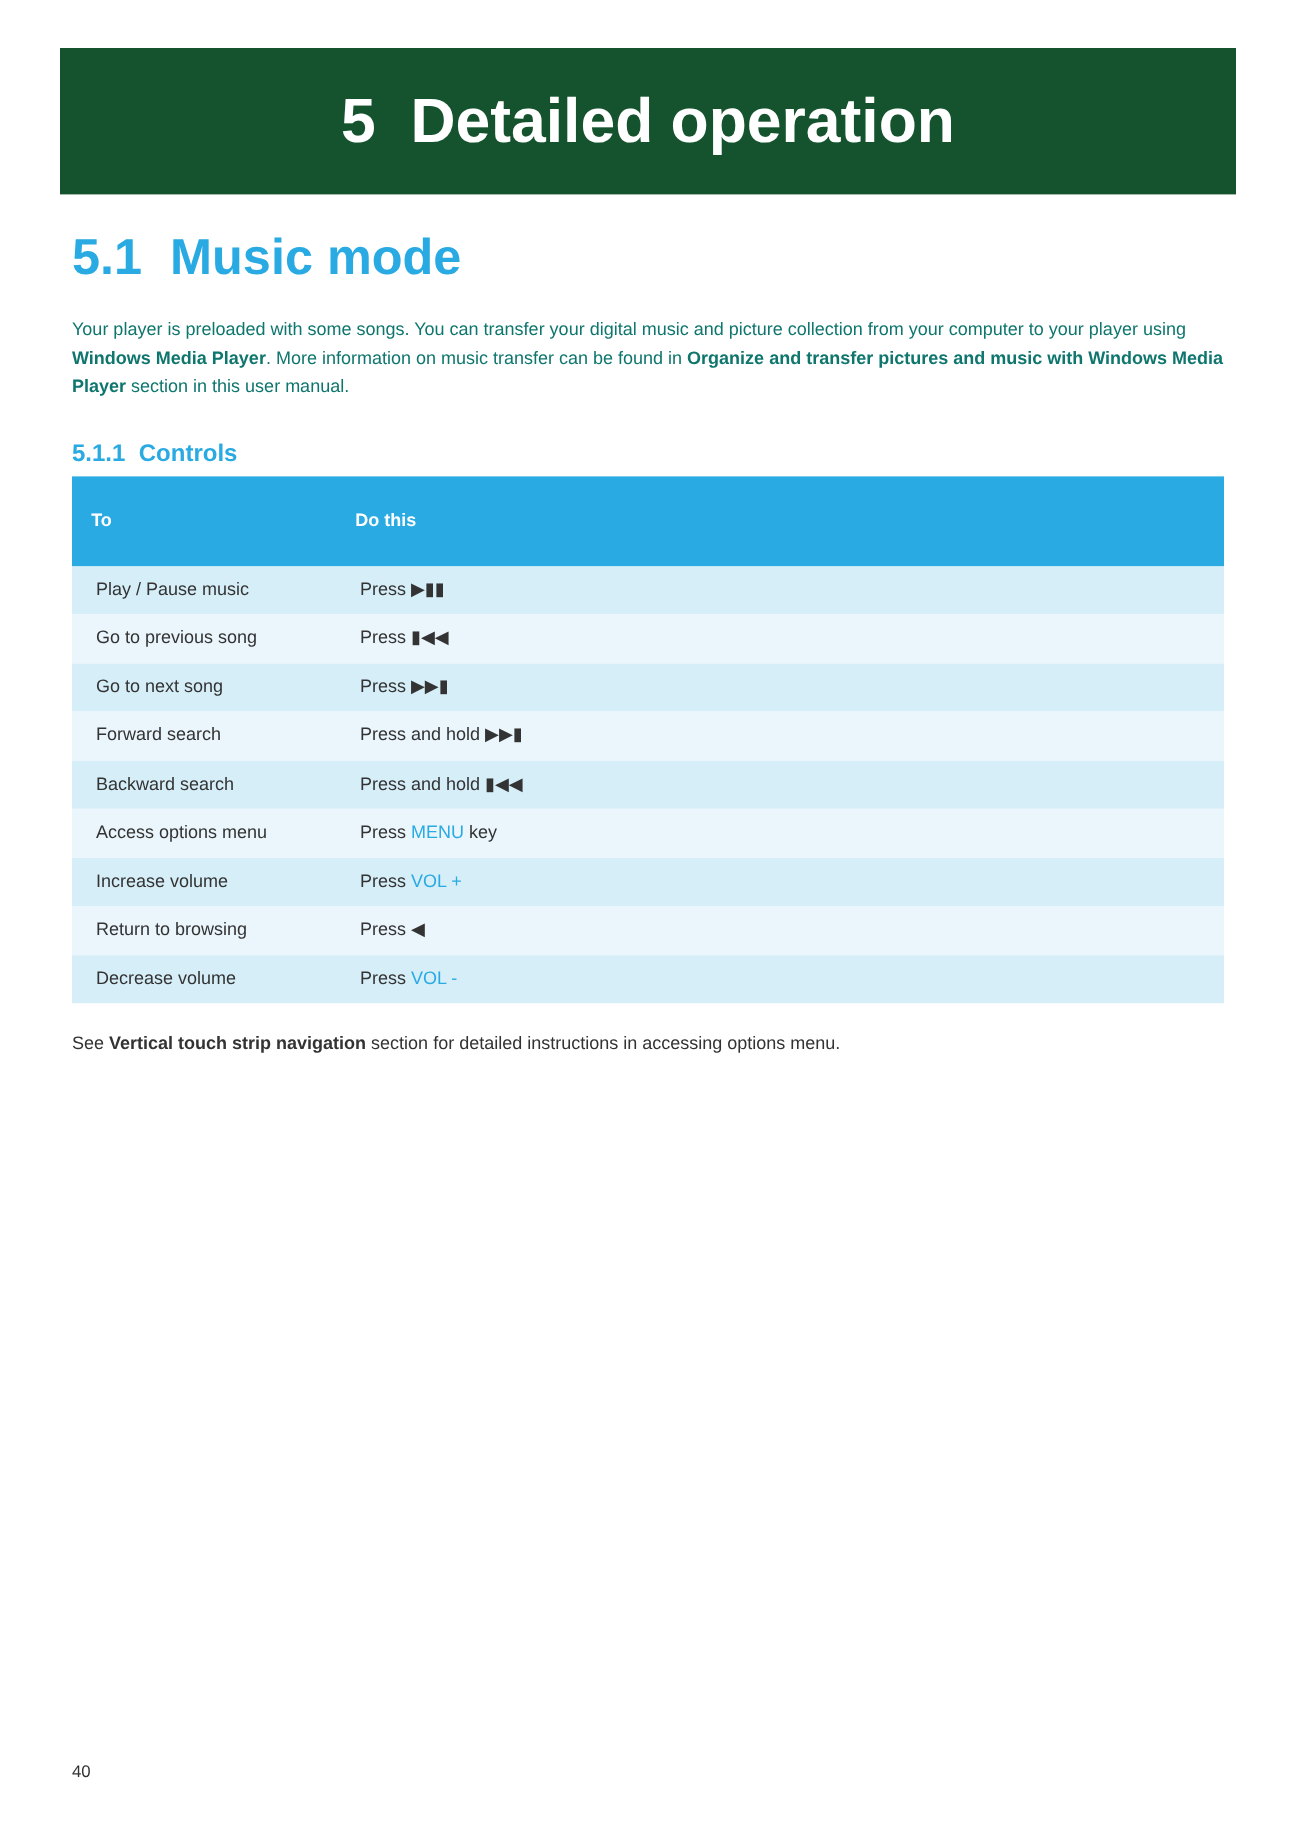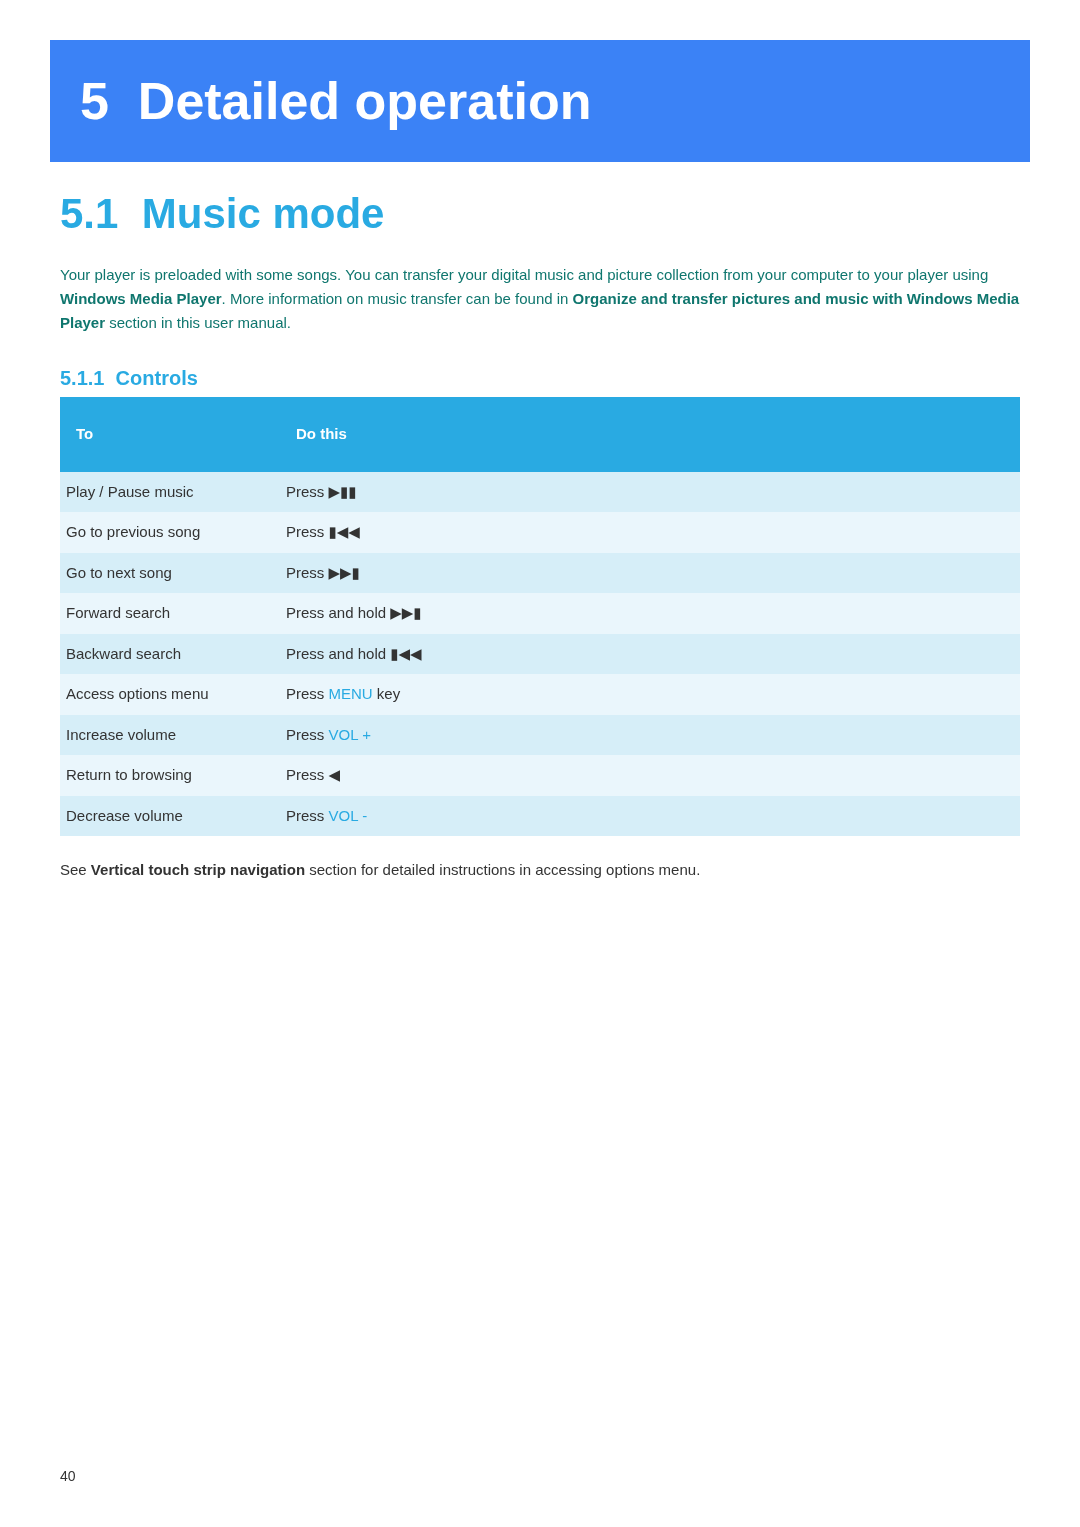--- a/index.html
+++ b/index.html
@@ -17,26 +17,27 @@
     }
 
     .page {
       width: 1080px;
       min-height: 1527px;
       background: #ffffff;
       padding: 40px 60px 60px 60px;
     }
 
     .chapter-header {
-      background: #3b82f6;
+      background: #14532d;
       color: #ffffff;
       padding: 22px 30px;
       margin-bottom: 20px;
       margin-left: -10px;
       margin-right: -10px;
+      text-align: center;
     }
 
     .chapter-title {
       font-size: 52px;
       font-weight: bold;
       color: #ffffff;
       letter-spacing: 0;
     }
 
     .section-title {
@@ -86,21 +87,21 @@
 
     tbody tr:nth-child(odd) {
       background: #d6eef8;
     }
 
     tbody tr:nth-child(even) {
       background: #eaf6fc;
     }
 
     tbody td {
-      padding: 9px 6px;
+      padding: 9px 20px;
       font-size: 15px;
       color: #333333;
     }
 
     .col-to {
       width: 220px;
     }
 
     .col-do {
       width: auto;

